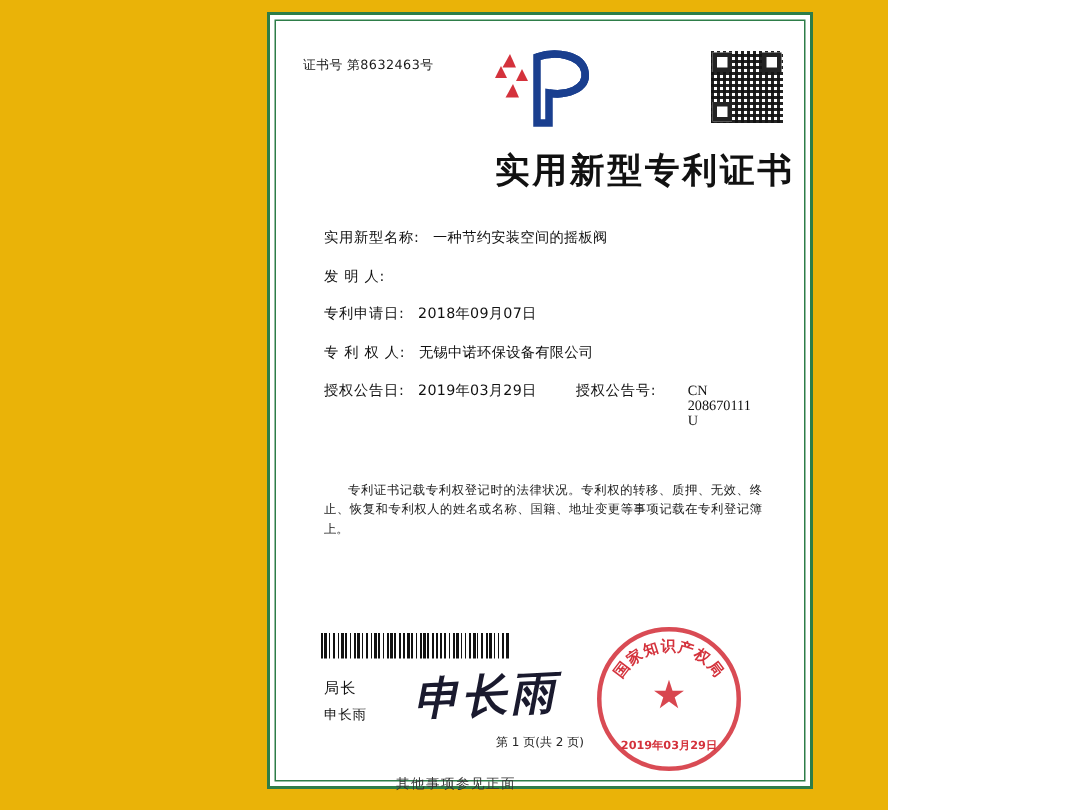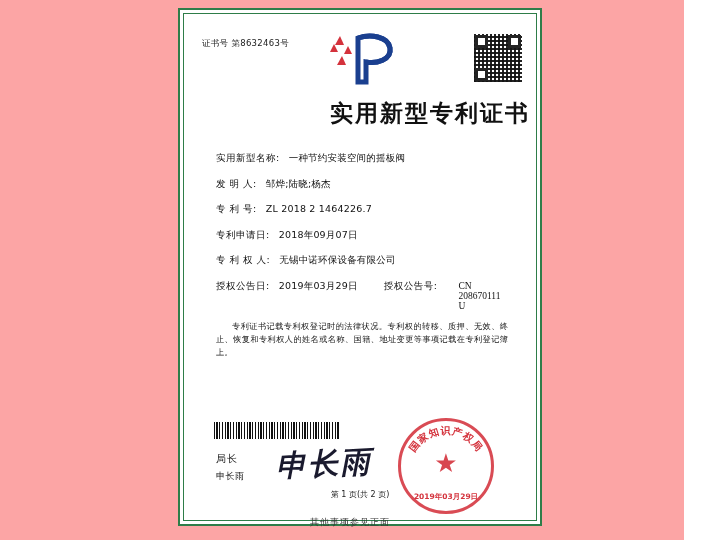--- a/index.html
+++ b/index.html
@@ -8,23 +8,23 @@
     background: #ffffff;
   }
   body {
     width: 720px;
     height: 540px;
     font-family: "Liberation Serif", serif;
     overflow: hidden;
   }
   .page {
     position: relative;
-    width: 684px;
+    width: 592px;
     height: 540px;
-    background: #fca5a5;
+    background: #eab308;
   }
   
   .cert {
     position: absolute;
     left: 178px;
     top: 8px;
     width: 364px;
     height: 518px;
     background: #ffffff;
   }
@@ -317,25 +317,20 @@
 
       <div class="title">实用新型专利证书</div>
 
       <div class="fields">
         <div class="field">
           <span class="lbl">实用新型名称:</span>
           <span class="val">一种节约安装空间的摇板阀</span>
         </div>
         <div class="field">
           <span class="lbl">发 明 人:</span>
-          <span class="val">邹烨;陆晓;杨杰</span>
-        </div>
-        <div class="field">
-          <span class="lbl">专 利 号:</span>
-          <span class="val">ZL 2018 2 1464226.7</span>
         </div>
         <div class="field">
           <span class="lbl">专利申请日:</span>
           <span class="val">2018年09月07日</span>
         </div>
         <div class="field">
           <span class="lbl">专 利 权 人:</span>
           <span class="val">无锡中诺环保设备有限公司</span>
         </div>
         <div class="field two">

